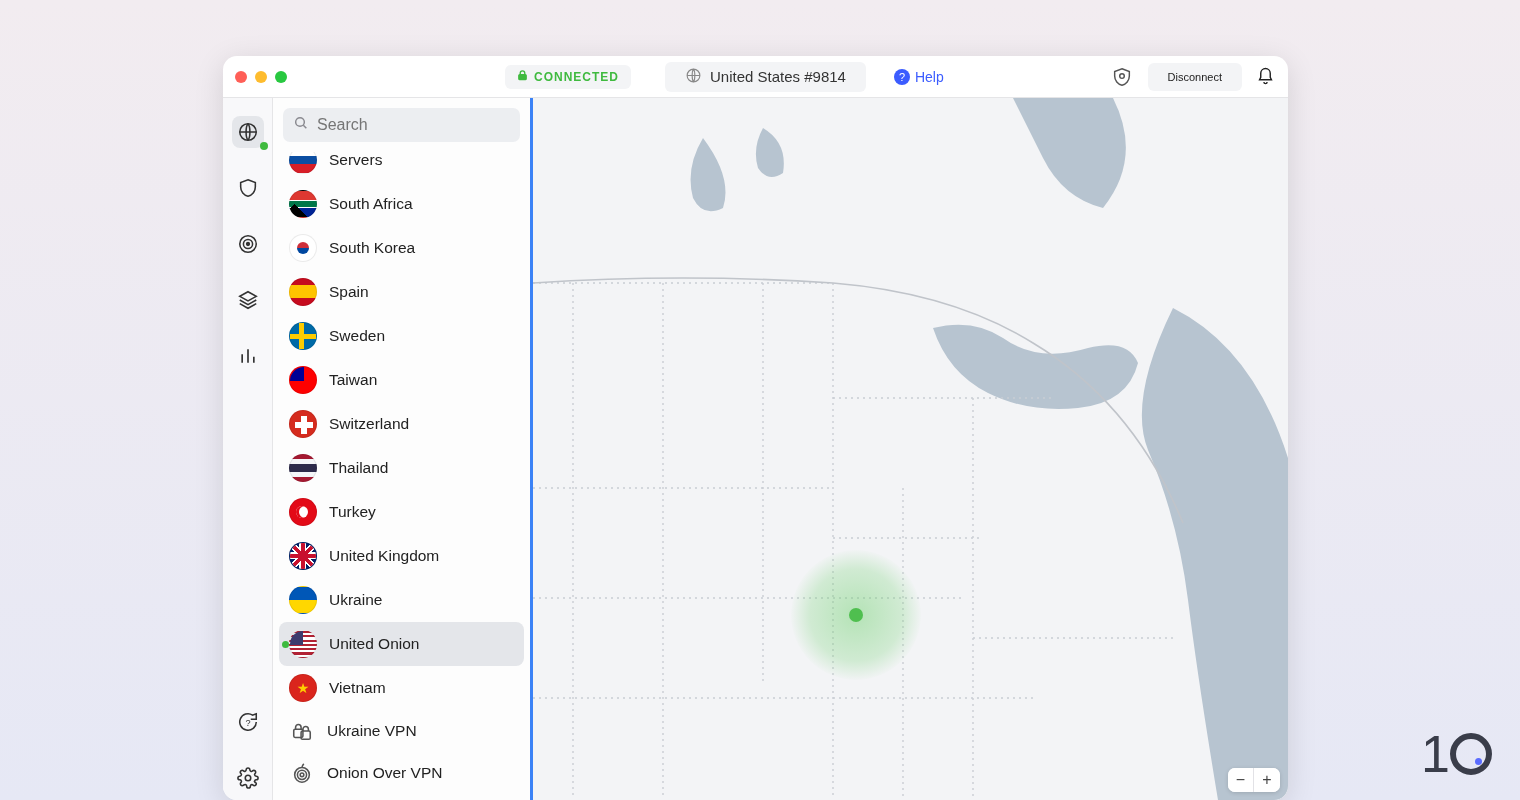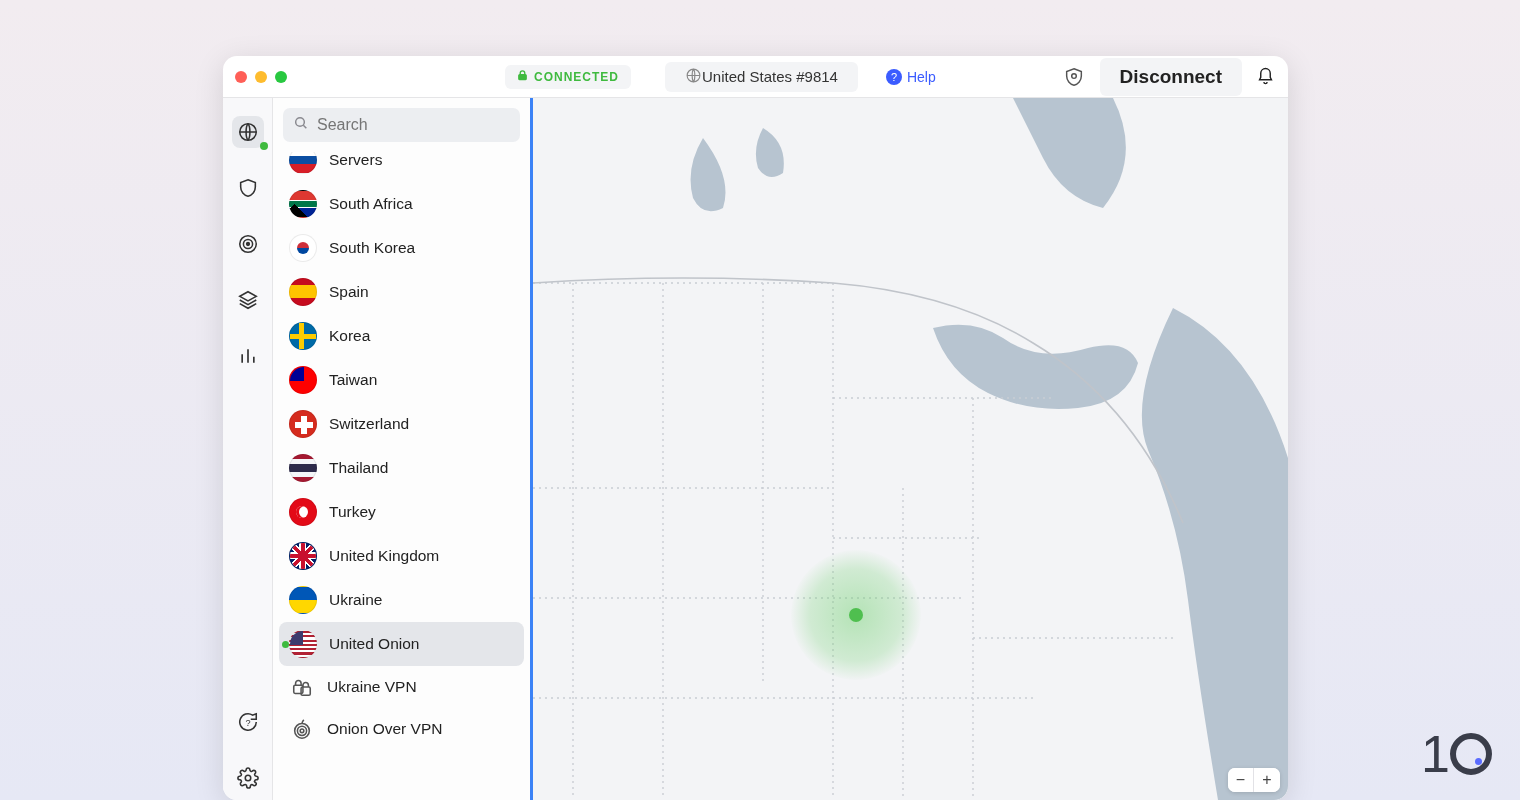--- a/index.html
+++ b/index.html
@@ -34,32 +34,32 @@
     margin-left:200px;
     display:flex; align-items:center; gap:6px;
     font-size:12px; font-weight:700; letter-spacing:1px;
     color:#3fba3f;
     background:#f3f4f6;
     padding:4px 12px; border-radius:6px;
   }
   .server-pill {
     margin-left:24px;
     flex:0 0 auto;
-    display:flex; align-items:center; 
+    display:flex; align-items:center; gap:8px;
     font-size:15px; color:#333;
     background:#f3f4f6;
     padding:5px 20px; border-radius:6px;
   }
   .help { margin-left:18px; color:#3b5cff; font-size:14px; display:flex; align-items:center; gap:5px; }
   .help-q{ width:16px;height:16px;border-radius:50%;background:#3b5cff;color:#fff;font-size:11px;display:flex;align-items:center;justify-content:center;}
   .right-controls { margin-left:auto; display:flex; align-items:center; gap:14px; }
   .shield-btn { width:24px;height:24px;display:flex;align-items:center;justify-content:center;color:#555;}
   .disconnect-btn {
     background:#f3f4f6; border:none; padding:8px 20px; border-radius:6px;
-    font-size:19px; color:#222; cursor:pointer;font-weight:bold;
+    font-size:11px; color:#222; cursor:pointer;
   }
   .bell { width:20px;height:20px; color:#222;}
   .body { flex:1; display:flex; min-height:0; }
   
   .nav-rail {
     width:50px; background:#f8f8fa;
     border-right:1px solid #e5e5e7;
     display:flex; flex-direction:column; align-items:center;
     padding-top:18px; gap:24px;
   }
@@ -290,21 +290,21 @@
           <div class="country-row">
             <div class="flag flag-southkorea"></div>
             <span>South Korea</span>
           </div>
           <div class="country-row">
             <div class="flag flag-spain"></div>
             <span>Spain</span>
           </div>
           <div class="country-row">
             <div class="flag flag-sweden"></div>
-            <span>Korea</span>
+            <span>Sweden</span>
           </div>
           <div class="country-row">
             <div class="flag flag-taiwan"></div>
             <span>Taiwan</span>
           </div>
           <div class="country-row">
             <div class="flag flag-switzerland"></div>
             <span>Switzerland</span>
           </div>
           <div class="country-row">
@@ -319,20 +319,24 @@
             <div class="flag flag-uk"></div>
             <span>United Kingdom</span>
           </div>
           <div class="country-row">
             <div class="flag flag-ukraine"></div>
             <span>Ukraine</span>
           </div>
           <div class="country-row selected">
             <div class="flag flag-us"></div>
             <span>United Onion</span>
+          </div>
+          <div class="country-row">
+            <div class="flag flag-vietnam"></div>
+            <span>Vietnam</span>
           </div>
           <div class="spec-row">
             <div class="spec-icon">
               <svg width="22" height="22" viewBox="0 0 24 24" fill="none" stroke="#555" stroke-width="1.7">
                 <rect x="3" y="10" width="10" height="9" rx="1.5"></rect>
                 <path d="M5 10V8a3 3 0 016 0v2"></path>
                 <rect x="11" y="12" width="10" height="9" rx="1.5"></rect>
                 <path d="M13 12v-2a3 3 0 016 0v2"></path>
               </svg>
             </div>

